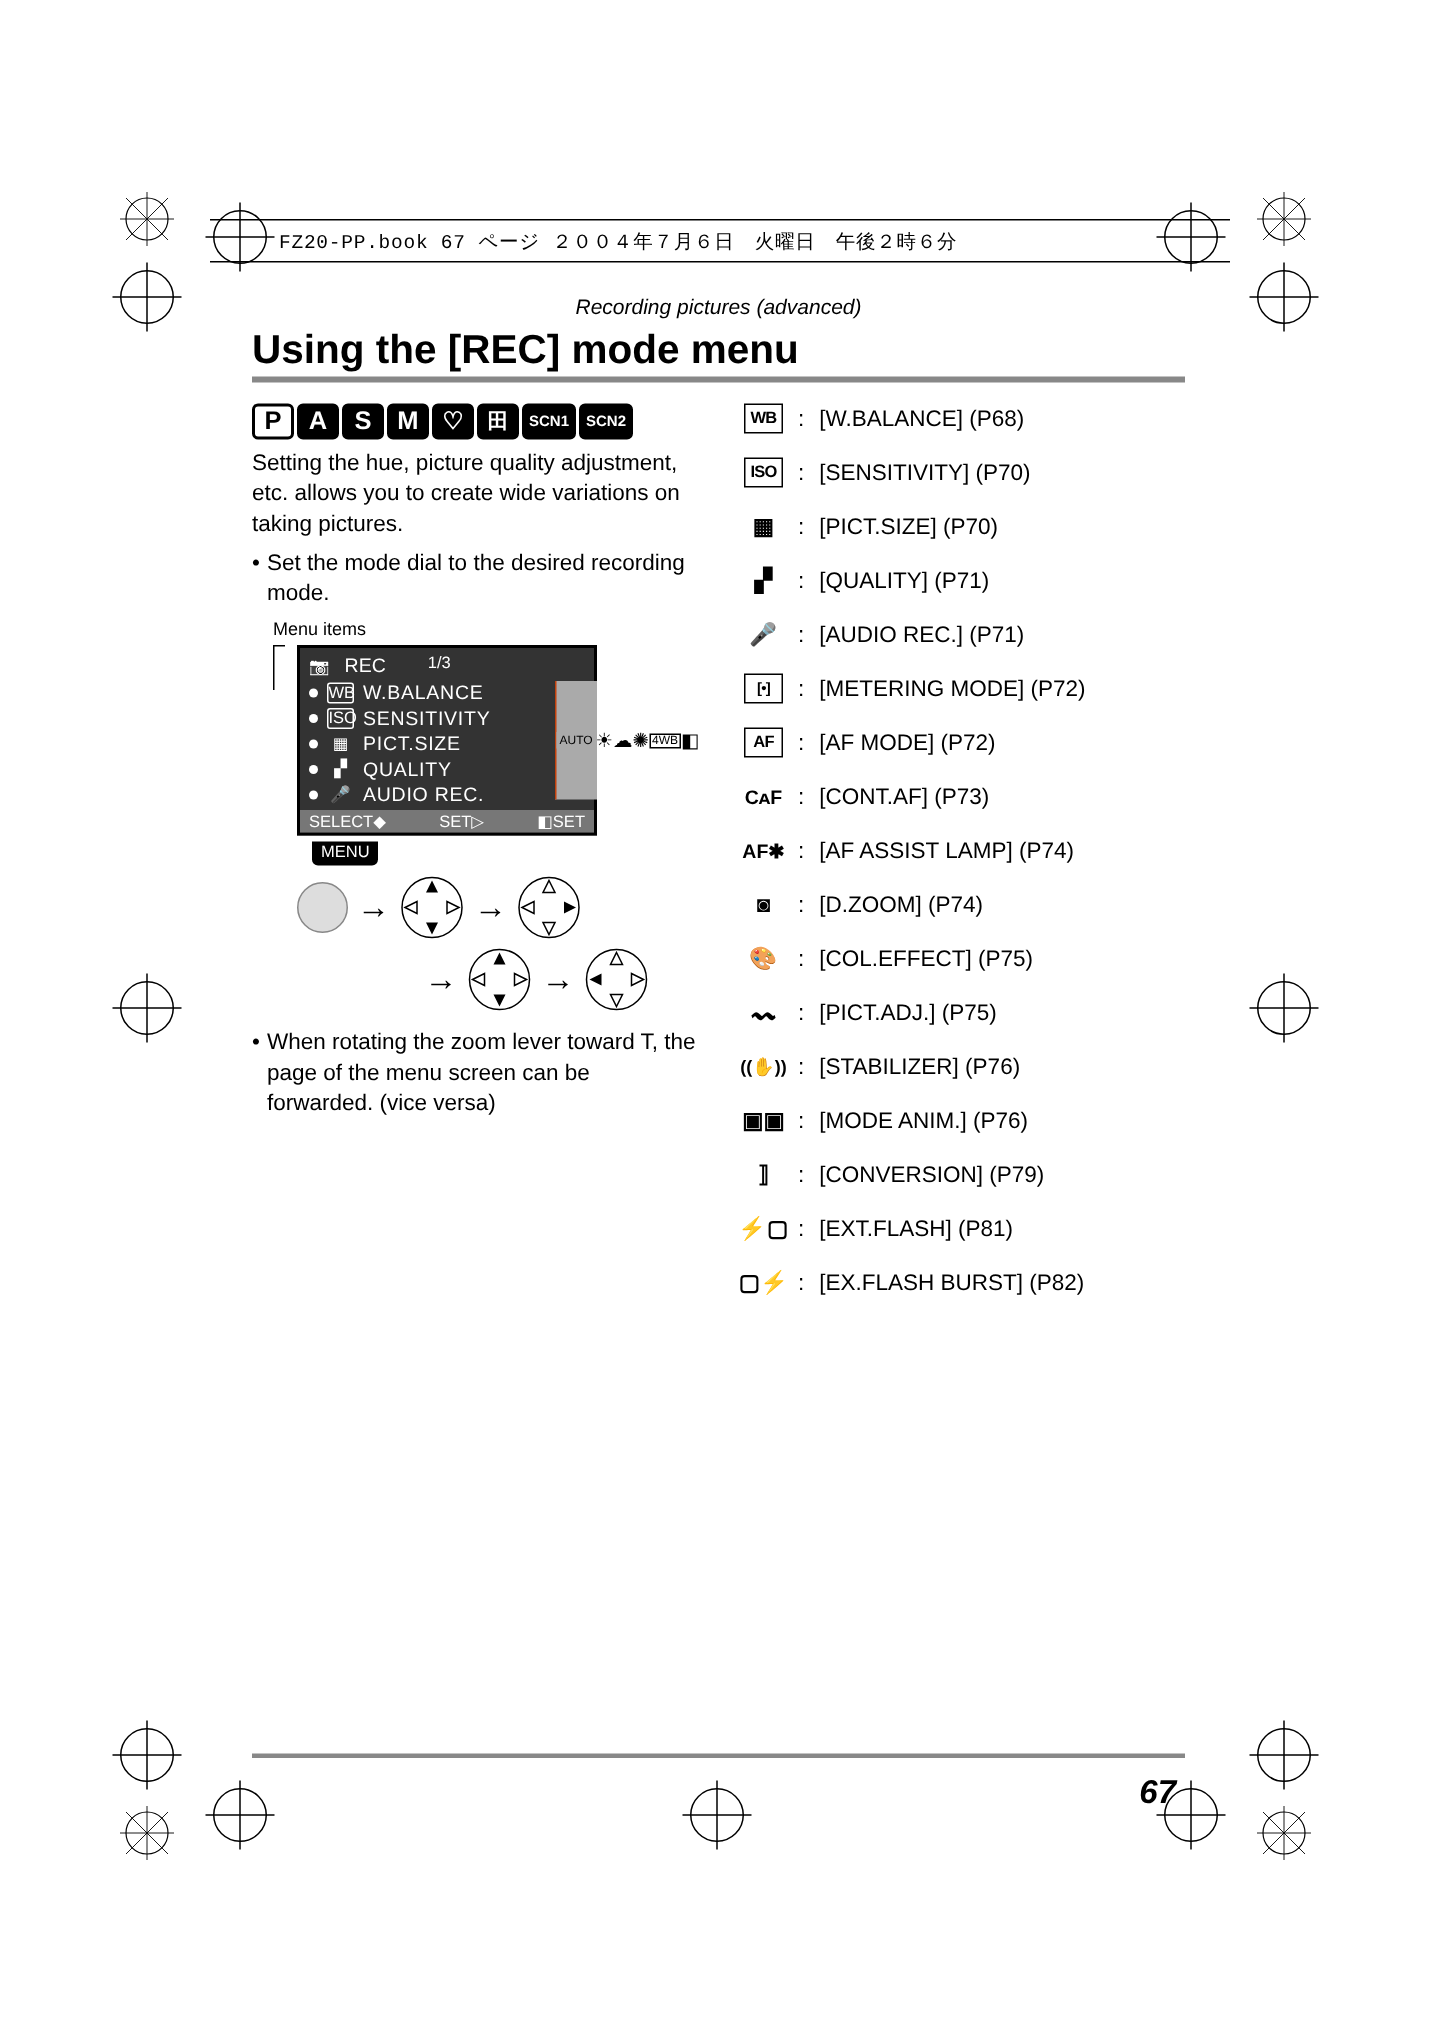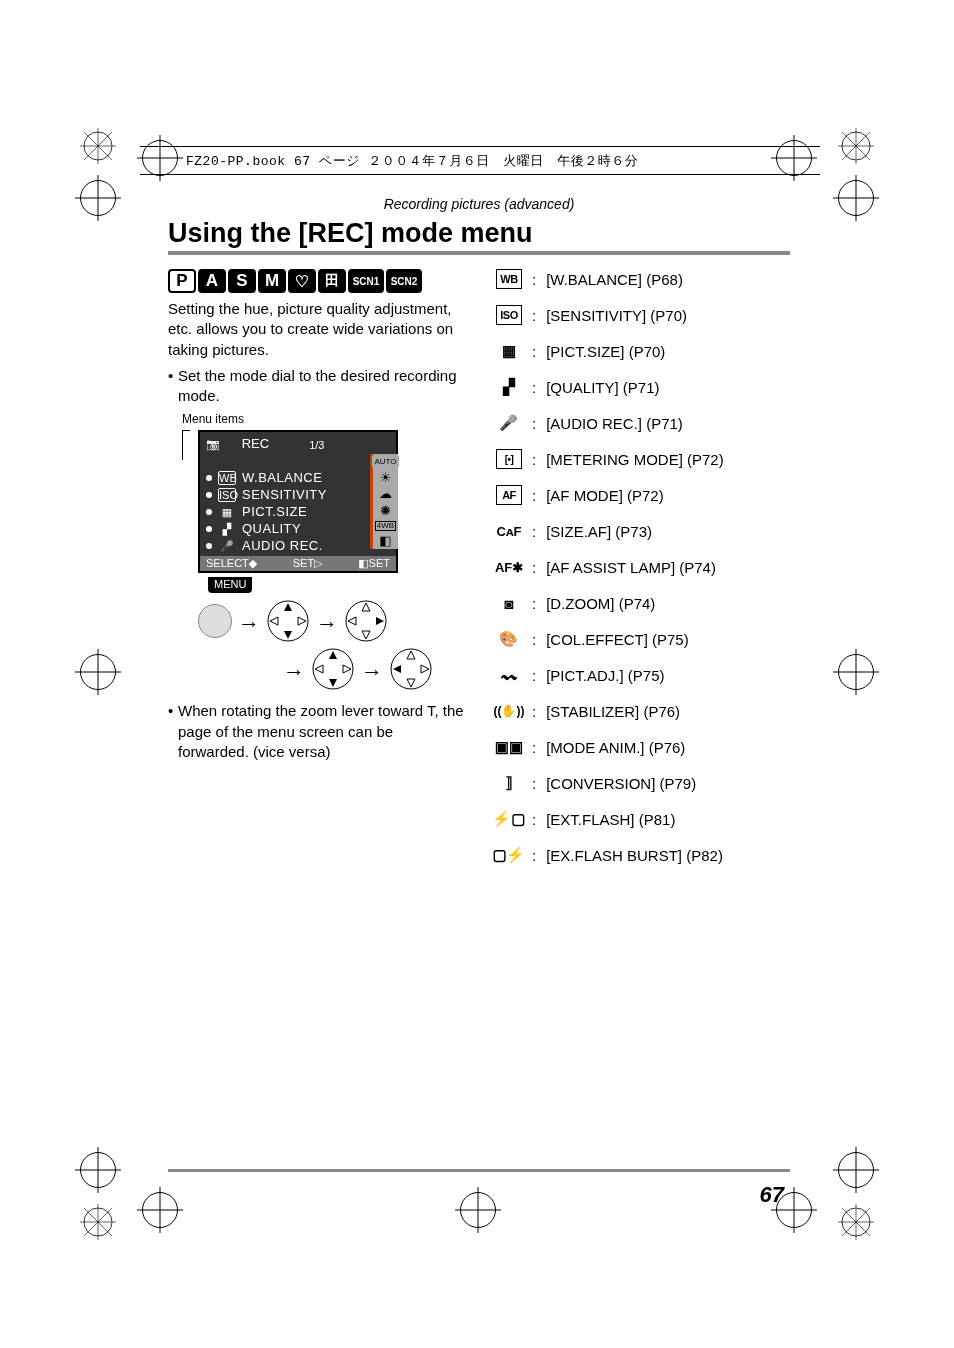--- a/index.html
+++ b/index.html
@@ -69,27 +69,27 @@
 
   .menu-label { font-size: 12px; margin: 6px 0 4px 14px;}
 
   .lcd {
     width: 200px; margin-left: 30px;
     border: 2px solid #000; background: #333; color: #fff;
     padding: 4px 6px 2px 6px; font-size: 13px;
     position: relative;
   }
   .lcd-row { display: flex; align-items: center; gap: 6px; padding: 1px 0;}
-  .lcd-top { display: flex; align-items: flex-end; gap: 22px; margin-bottom: 18px;}
+  .lcd-top { display: flex; align-items: flex-start; gap: 10px; margin-bottom: 2px;}
   .lcd-side {
     position: absolute; right: -2px; top: 22px; bottom: 22px; width: 28px;
     background: #aaa; color: #000;
-    display: flex; flex-direction: column; align-items: center; justify-content: space-between;
+    display: flex; flex-direction: row; align-items: center; justify-content: space-between;
     font-size: 8px; padding: 2px 0;
-    border-left: 3px solid #c2410c;
+    border-left: 1px solid #c2410c;
   }
   .lcd-side .auto { font-size: 8px; background:#aaa; padding:1px 2px;}
   .lcd-footer { display: flex; justify-content: space-between; font-size: 11px; margin-top: 2px; background:#777; margin-left:-6px; margin-right:-6px; margin-bottom:-2px; padding: 1px 6px;}
   .lcd-bullet { width:6px; height:6px; border-radius:50%; background:#fff; flex-shrink:0;}
   .lcd-icon { display:inline-block; width:18px; text-align:center; font-size:11px; border:1px solid #fff; border-radius:2px; line-height:12px;}
   .lcd-text { letter-spacing: 0.5px;}
   .side-ico { font-size: 13px; line-height: 1; }
   .lcd-pageind { font-size:11px;}
   .lcd-cam::before { content:"📷"; font-size:11px; filter: grayscale(1) brightness(2);}
   .menu-tag {
@@ -355,21 +355,21 @@
             <span>[METERING MODE] (P72)</span>
           </li>
         <li>
             <span class="ref-icon box">AF</span>
             <span class="colon">:</span>
             <span>[AF MODE] (P72)</span>
           </li>
         <li>
             <span class="ref-icon txt" style="font-size:13px;">CᴀF</span>
             <span class="colon">:</span>
-            <span>[SIZE.AF] (P73)</span>
+            <span>[CONT.AF] (P73)</span>
           </li>
         <li>
             <span class="ref-icon txt" style="font-size:13px;">AF✱</span>
             <span class="colon">:</span>
             <span>[AF ASSIST LAMP] (P74)</span>
           </li>
         <li>
             <span class="ref-icon txt">◙</span>
             <span class="colon">:</span>
             <span>[D.ZOOM] (P74)</span>

